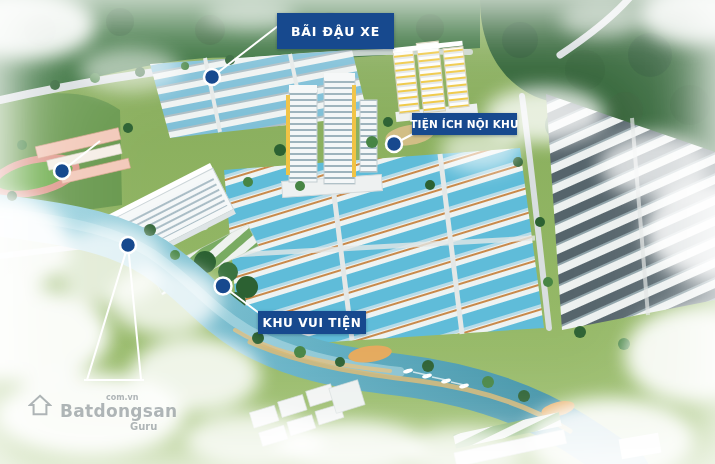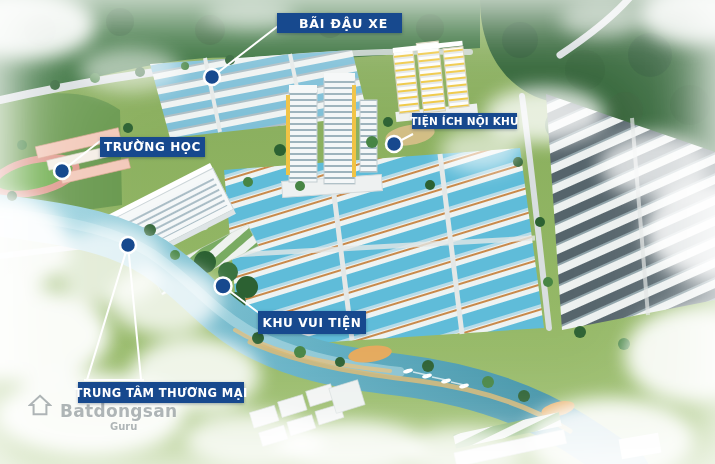--- a/index.html
+++ b/index.html
@@ -12,39 +12,39 @@
   .vignette{
     position:absolute;inset:0;pointer-events:none;z-index:5;
     box-shadow:inset 0 0 50px 10px rgba(255,255,255,.85), inset 0 0 120px 25px rgba(255,255,255,.35);
   }
   
   .label{
     position:absolute;z-index:8;background:#17498e;color:#fff;font-weight:700;
     display:flex;align-items:center;justify-content:center;white-space:nowrap;
     box-shadow:0 1px 3px rgba(10,30,60,.35);
   }
-  .label-parking   {left:277px;top:13px;width:117px;height:20px;font-size:12.5px;letter-spacing:.8px;padding-left:8px;}
-  .label-amenities {left:412px;top:113px;width:105px;height:16px;font-size:10.5px;letter-spacing:.2px;}
+  .label-parking   {left:277px;top:13px;width:117px;height:36px;font-size:12.5px;letter-spacing:.8px;}
+  .label-amenities {left:412px;top:113px;width:105px;height:22px;font-size:10.5px;letter-spacing:.2px;}
   .label-school    {left:100px;top:137px;width:105px;height:20px;font-size:12px;letter-spacing:.6px;}
   .label-playground{left:258px;top:311px;width:108px;height:23px;font-size:12px;letter-spacing:.6px;}
   .label-mall      {left:78px;top:382px;width:166px;height:21px;font-size:11.5px;letter-spacing:.4px;}
   
   #callouts{z-index:7;}
   #callouts line, #callouts path{stroke:#ffffff;stroke-width:2;fill:none;}
   #callouts circle{fill:#17498e;stroke:#ffffff;stroke-width:2.5;}
   
   .watermark{
     position:absolute;left:28px;top:394px;z-index:6;color:rgba(110,120,126,.55);
     text-shadow:0 1px 0 rgba(255,255,255,.35);line-height:1;user-select:none;
   }
   .wm-row{display:flex;align-items:flex-end;gap:4px;margin-left:32px;}
   .wm-house{width:24px;height:22px;}
   .wm-brand{font-size:17px;font-weight:700;letter-spacing:.3px;}
   .wm-top{display:block;font-size:8px;font-weight:700;margin:0 0 1px 78px;}
-  .wm-guru{display:block;font-size:10px;font-weight:700;margin:2px 0 12px 82px;}
+  .wm-guru{display:block;font-size:10px;font-weight:700;margin:2px 0 12px 82px;text-align:center;}
 </style>
 </head>
 <body>
 
 <div id="stage">
 
   <svg width="715" height="464" viewBox="0 0 715 464" aria-hidden="true">
     <defs>
       <linearGradient id="grass" x1="0" y1="0" x2="0" y2="1">
         <stop offset="0" stop-color="#84aa58"></stop>
@@ -286,18 +286,16 @@
     <path d="M87,380 L128,245 L141,379 M84,380 L144,380"></path>
     <circle cx="212" cy="77" r="8"></circle>
     <circle cx="394" cy="144" r="8"></circle>
     <circle cx="62" cy="171" r="8"></circle>
     <circle cx="223" cy="286" r="8.5"></circle>
     <circle cx="128" cy="245" r="8"></circle>
   </svg>
 
   <div class="label label-parking">BÃI ĐẬU XE</div>
   <div class="label label-amenities">TIỆN ÍCH NỘI KHU</div>
-  <div class="label label-school">TRƯỜNG HỌC</div>
   <div class="label label-playground">KHU VUI TIỆN</div>
-  <div class="label label-mall">TRUNG TÂM THƯƠNG MẠI</div>
 
   <div class="vignette"></div>
 </div>
 
 </body></html>

